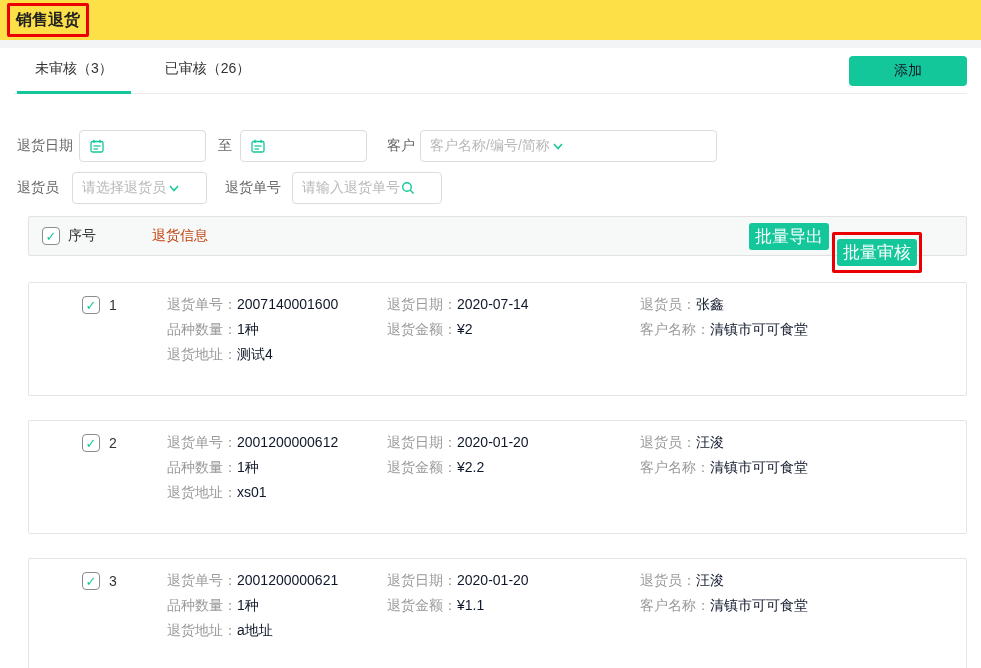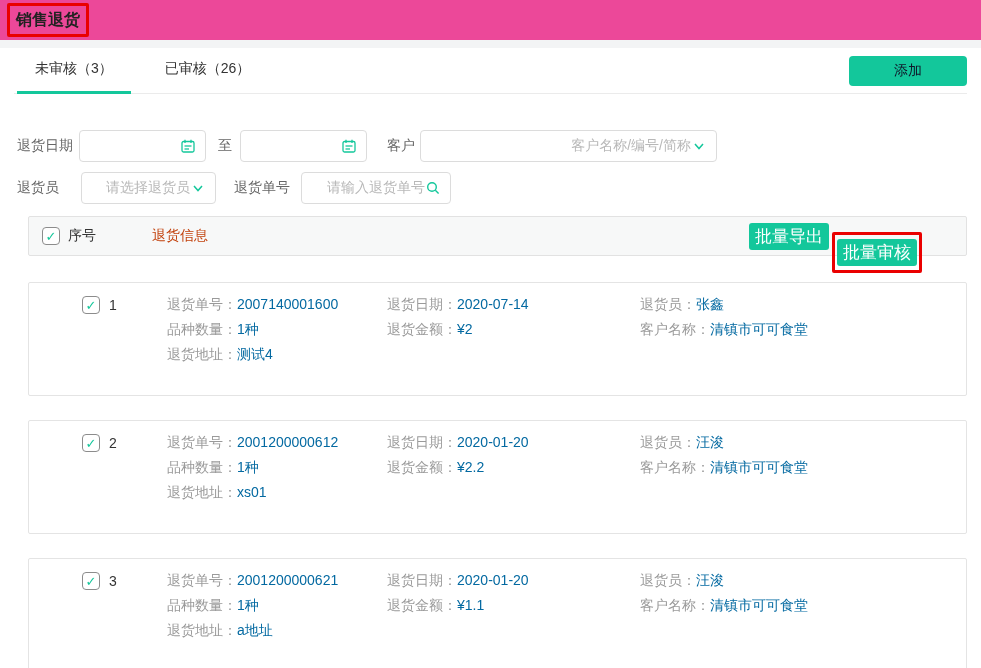--- a/index.html
+++ b/index.html
@@ -1,21 +1,21 @@
 <!DOCTYPE html>
 <html><head>
 <meta charset="utf-8">
 <style>
   * { box-sizing: border-box; margin: 0; padding: 0; }
   html,body { width: 981px; height: 668px; }
   body {
     font-family: "Liberation Sans", "DejaVu Sans", sans-serif;
     font-size: 14px; color: #333; background: #fff; overflow: hidden;
   }
-  .app-header { height: 40px; background: #ec4899; display: flex; align-items: center; padding-left: 16px; }
+  .app-header { height: 40px; background: #fde047; display: flex; align-items: center; padding-left: 16px; }
   .page-title { font-size: 16px; font-weight: bold; color: #222; position: relative; line-height: 20px; }
   .annotation-box { position: absolute; border: 3px solid #ea0000; border-radius: 2px; pointer-events: none; z-index: 5; }
   .annotation-title { inset: -7px -9px; }
   .annotation-audit { inset: -7px -5px; }
   .gray-strip { height: 8px; background: #f3f4f5; }
   .content { position: relative; padding: 0 14px; }
 
   
   .tab-bar { display: flex; align-items: flex-end; height: 46px; border-bottom: 1px solid #ebebeb; padding-left: 3px; }
   .tab { position: relative; padding: 0 18px 15px; margin-right: 16px; color: #333; cursor: pointer; }
@@ -23,30 +23,30 @@
   .add-button { position: absolute; top: 8px; right: 14px; width: 118px; height: 30px;
     background: #13c79b; color: #0f172a; border: none; border-radius: 4px; font-size: 14px;
     font-family: inherit; cursor: pointer; }
 
   
   .filter-row { display: flex; align-items: center; padding-left: 3px; }
   .filter-row-1 { margin-top: 36px; }
   .filter-row-2 { margin-top: 10px; }
   .filter-label { color: #666; white-space: nowrap; }
   .input { height: 32px; border: 1px solid #dcdcdc; border-radius: 4px; background: #fff;
-    display: flex; align-items: center; justify-content: flex-end; padding: 0 9px; cursor: text; }
+    display: flex; align-items: center; justify-content: flex-start; padding: 0 9px; cursor: text; }
   .placeholder { color: #b8b8b8; white-space: nowrap; }
   .icon { display: inline-flex; flex: none; }
 
   .lbl-return-date { margin-right: 6px; }
   .date-input { width: 127px; }
   .lbl-to { margin: 0 8px 0 12px; }
   .lbl-customer { margin: 0 5px 0 20px; }
   .customer-select { width: 297px; cursor: pointer; }
-  .lbl-returner { margin-right: 22px; }
+  .lbl-returner { margin-right: 13px; }
   .returner-select { width: 135px; cursor: pointer; }
   .lbl-orderno { margin: 0 11px 0 18px; }
   .orderno-input { width: 150px; }
 
   
   .list-header { margin: 12px 0 0 14px; height: 40px; background: #f7f8f8; border: 1px solid #e2e2e2;
     border-radius: 2px; display: flex; align-items: center; padding: 0 0 0 13px; }
   .hdr-index { margin-left: 8px; color: #333; }
   .hdr-info { margin-left: 56px; color: #c2410c; }
   .hdr-buttons { margin-left: auto; margin-right: 49px; display: flex; align-items: center; gap: 8px; }
@@ -62,21 +62,21 @@
   
   .row-card { margin: 24px 0 0 14px; height: 114px; border: 1px solid #e4e4e4; border-radius: 2px;
     display: flex; align-items: flex-start; padding: 13px 0 0 53px; background: #fff; }
   .row-card.first { margin-top: 26px; }
   .row-index { margin-left: 9px; width: 58px; color: #333; line-height: 18px; }
   .col { line-height: 25px; font-size: 14px; margin-top: -4px; }
   .col1 { width: 220px; }
   .col2 { width: 253px; }
   .col3 { flex: 1; }
   .lbl { color: #9a9a9a; }
-  .val { color: #0369a1; }
+  .val { color: #0f172a; }
 </style>
 </head>
 <body>
 
 <div class="app-header">
   <span class="page-title">
     <span>销售退货</span>
     <span class="annotation-box annotation-title"></span>
   </span>
 </div>

